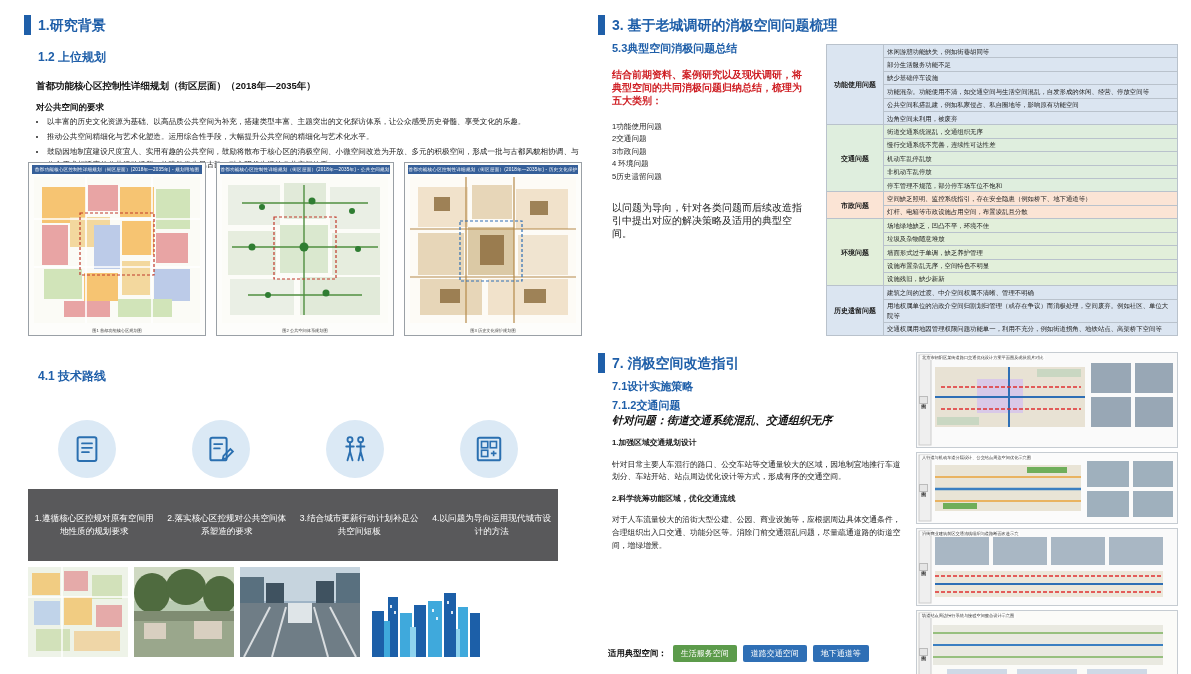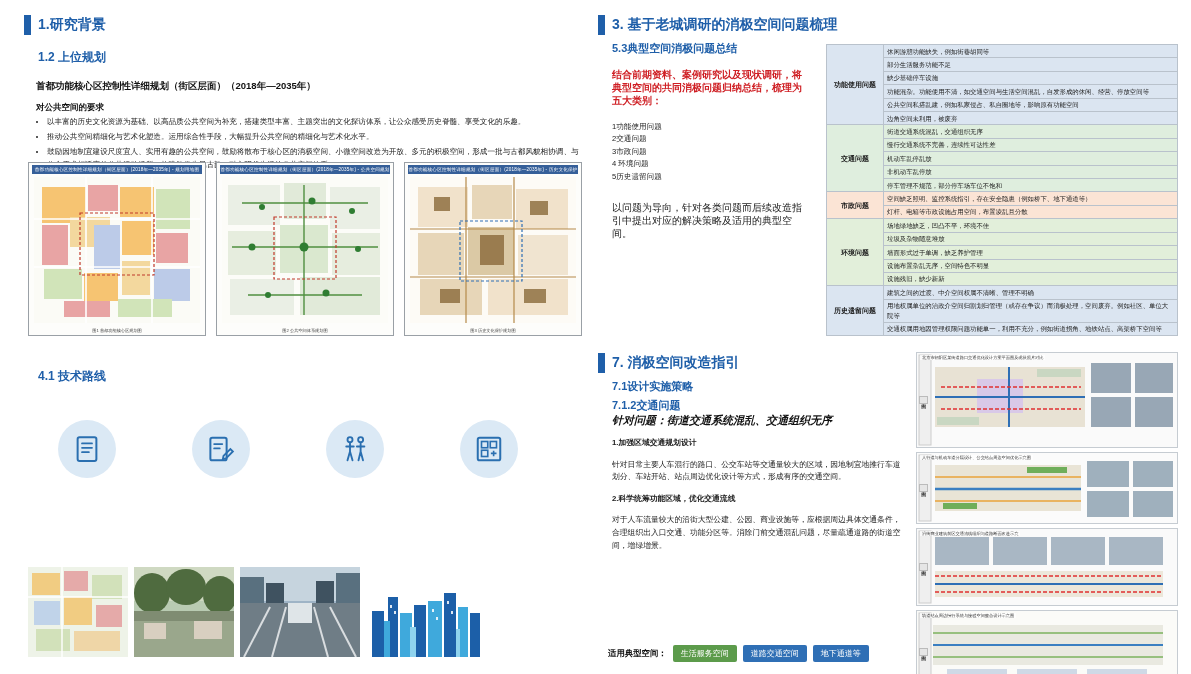--- a/index.html
+++ b/index.html
@@ -4,21 +4,21 @@
 <style>
   html,body{margin:0;padding:0;}
   body{
     width:1191px;height:674px;background:#ffffff;
     font-family:"Liberation Sans","DejaVu Sans",sans-serif;
     color:#1a1a1a;overflow:hidden;position:relative;
   }
   .page{position:relative;width:1191px;height:674px;}
 
   
-  .sec-head{display:flex;align-items:flex-start;gap:7px;}
+  .sec-head{display:flex;align-items:center;gap:7px;}
   .sec-bar{width:7px;height:20px;background:#1f5fa9;flex:none;margin-top:1px;}
   .sec-title{font-size:14px;font-weight:bold;color:#1f5fa9;line-height:20px;}
   .sub-title{font-size:12px;font-weight:bold;color:#1f5fa9;}
   .sub-title2{font-size:11px;font-weight:bold;color:#1f5fa9;}
 
   .p-ttl{font-size:9.5px;font-weight:bold;color:#111;}
   .p-sub{font-size:8.5px;font-weight:bold;color:#111;}
   ul.dots{margin:2px 0 0 0;padding-left:11px;}
   ul.dots li{font-size:7.6px;line-height:12.5px;margin-bottom:2.5px;color:#222;}
   ul.dots li::marker{font-size:7px;}
@@ -251,20 +251,26 @@
         <g stroke="#2a6fb0" stroke-width="1.3" fill="none">
           <rect x="6" y="6" width="5" height="5"></rect>
             <rect x="13" y="6" width="5" height="5"></rect>
           <rect x="6" y="13" width="5" height="5"></rect>
             <path d="M13.5 15.5 h4.5 M15.7 13.3 v4.5"></path>
         </g>
       </svg>
     </div>
   </div>
 
+  <div class="greybar">
+    <div class="gcell">1.遵循核心区控规对原有空间用地性质的规划要求</div>
+    <div class="gcell">2.落实核心区控规对公共空间体系塑造的要求</div>
+    <div class="gcell">3.结合城市更新行动计划补足公共空间短板</div>
+    <div class="gcell">4.以问题为导向运用现代城市设计的方法</div>
+  </div>
 
   <div class="photos">
     <div class="ph">
       <svg viewBox="0 0 100 90" preserveAspectRatio="none">
         <rect width="100" height="90" fill="#eef3e8"></rect>
         <g opacity=".9">
           <rect x="4" y="6" width="28" height="22" fill="#f2c878"></rect>
             <rect x="36" y="4" width="24" height="20" fill="#e5a3a3"></rect>
           <rect x="64" y="8" width="30" height="24" fill="#cfe0b6"></rect>
             <rect x="6" y="34" width="26" height="24" fill="#bcd0ea"></rect>

